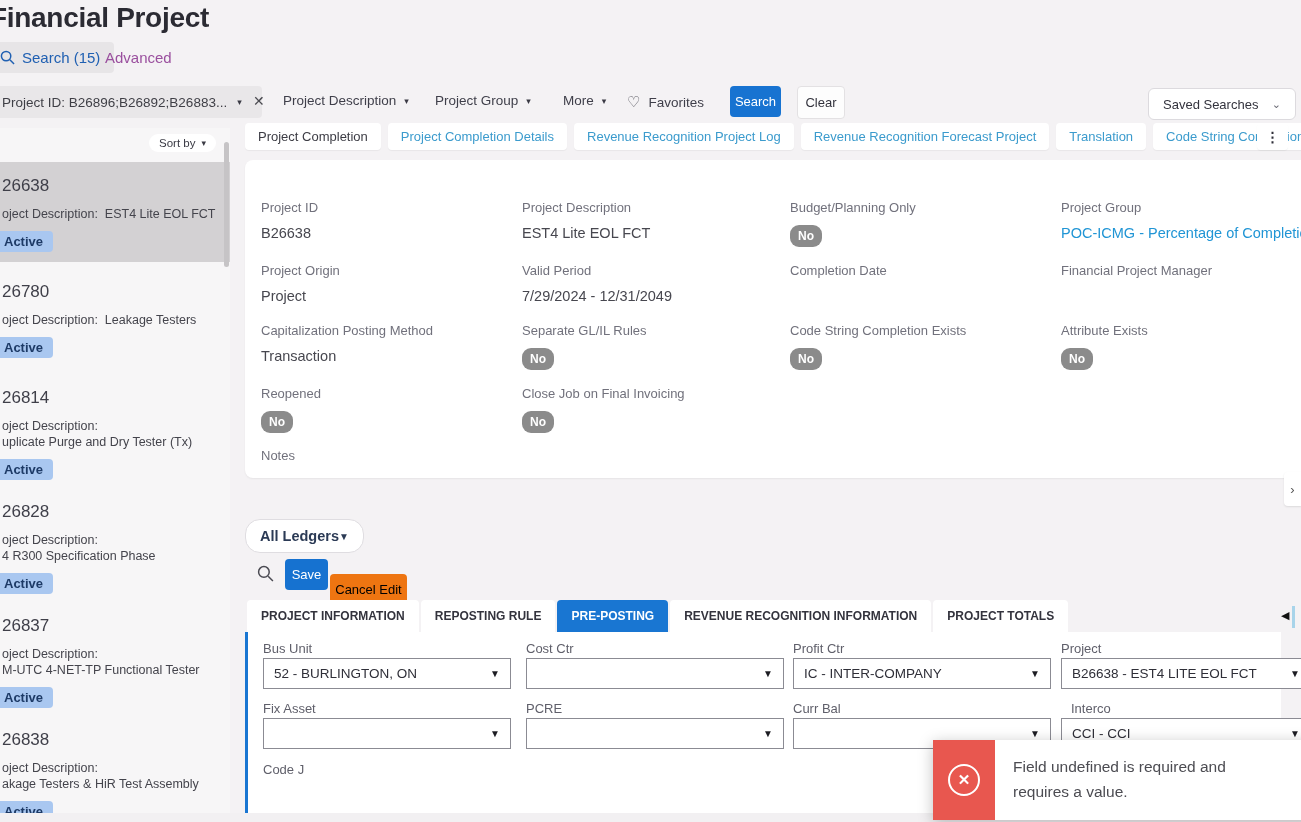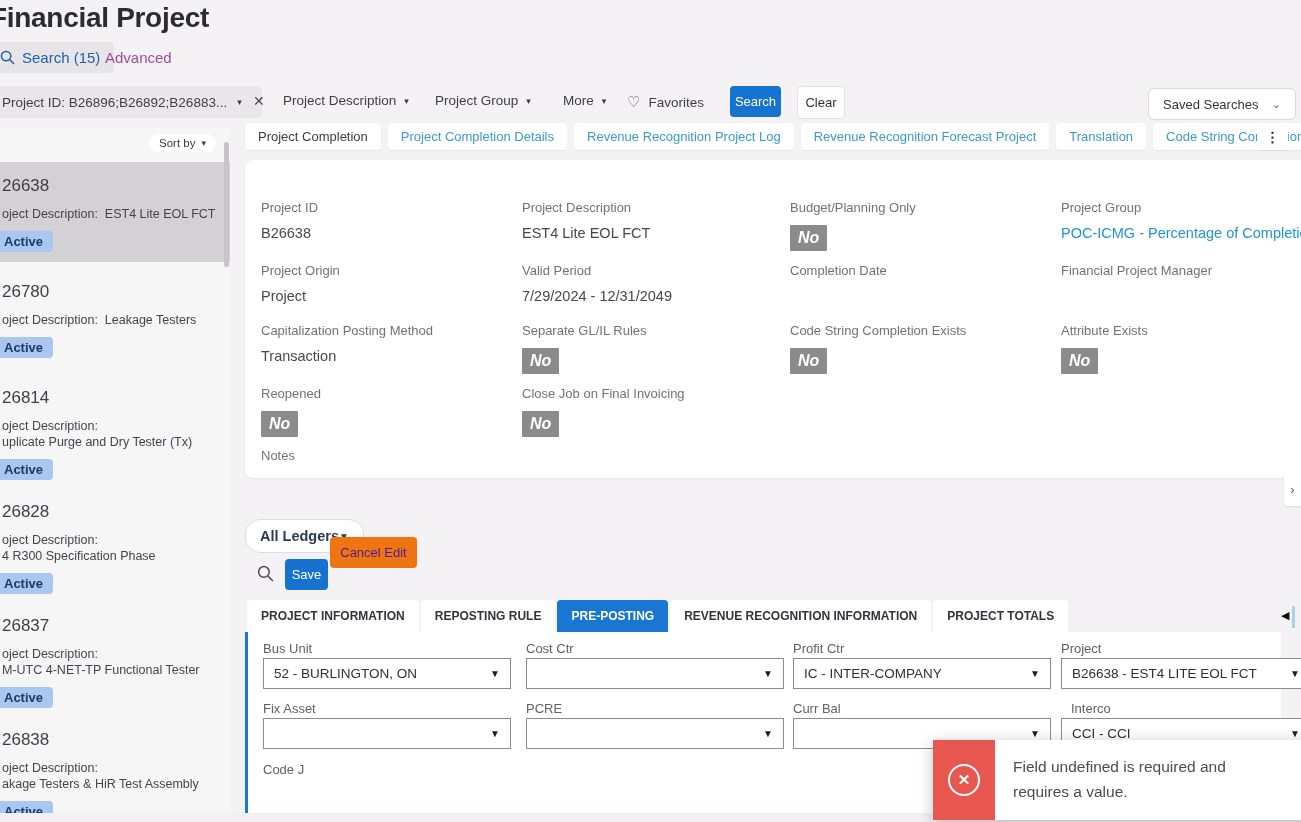--- a/index.html
+++ b/index.html
@@ -47,34 +47,34 @@
     font-size:13px;font-weight:700;padding:3px 10px;border-radius:4px;}
   .sb-scroll{position:absolute;left:224px;top:14px;width:5px;height:125px;background:#c6c4c6;border-radius:3px;}
 
   
   .card{position:absolute;left:245px;top:160px;width:1066px;height:318px;background:#fff;border-radius:8px;
     box-shadow:0 1px 2px rgba(0,0,0,.06);overflow:hidden;}
   .d-row{position:absolute;left:16px;right:0;display:grid;grid-template-columns:261px 268px 271px 1fr;}
   .d-label{font-size:13px;color:#71717c;margin-bottom:10px;}
   .d-value{font-size:14.5px;color:#47474f;}
   .d-link{font-size:14.5px;color:#2095d5;white-space:nowrap;overflow:hidden;cursor:pointer;}
-  .no-badge{display:inline-block;background:#8b8b8b;color:#fff;font-size:16px;font-weight:700;
-    padding:4px 8px;border-radius:1px;font-style:italic;}
+  .no-badge{display:inline-block;background:#8b8b8b;color:#fff;font-size:12px;font-weight:700;
+    padding:4px 8px;border-radius:9px;}
   .expander{position:absolute;right:0;top:472px;width:17px;height:34px;background:#fff;border-radius:4px 0 0 4px;
     box-shadow:0 1px 2px rgba(0,0,0,.1);display:flex;align-items:center;justify-content:center;
     color:#555;font-size:13px;cursor:pointer;}
 
   
   .all-ledgers{position:absolute;left:245px;top:519px;height:32px;background:#fff;border:1px solid #dfdde1;border-radius:15px;
     display:flex;align-items:center;padding:0 14px;font-size:14.5px;font-weight:700;color:#2b3a55;cursor:pointer;}
   .all-ledgers .caret{color:#2b3a55;font-size:10px;}
   .mini-search{position:absolute;left:257px;top:565px;cursor:pointer;}
   .btn-save{position:absolute;left:285px;top:559px;width:43px;height:31px;background:#1672d0;color:#fff;border-radius:4px;
     display:flex;align-items:center;justify-content:center;font-size:13px;cursor:pointer;}
-  .btn-cancel{position:absolute;left:330px;top:537px;width:87px;height:31px;background:#ee7511;color:#4c1d95;border-radius:4px;
+  .btn-cancel{position:absolute;left:330px;top:574px;width:77px;height:31px;background:#ee7511;color:#000000;border-radius:4px;
     display:flex;align-items:center;justify-content:center;font-size:13px;cursor:pointer;}
 
   
   .sub-tabs{position:absolute;left:247px;top:600px;display:flex;gap:2px;}
   .sub-tab{height:32px;background:#fff;border-radius:4px 4px 0 0;display:flex;align-items:center;padding:0 14px;
     font-size:12px;font-weight:700;color:#33333d;white-space:nowrap;cursor:pointer;}
   .sub-tab.active{background:#1976d2;color:#fff;}
   .collapse-arrow{position:absolute;left:1281px;top:609px;font-size:11px;color:#111;}
   .collapse-bar{position:absolute;left:1292px;top:606px;width:3px;height:22px;background:#a8d4ea;}
 

